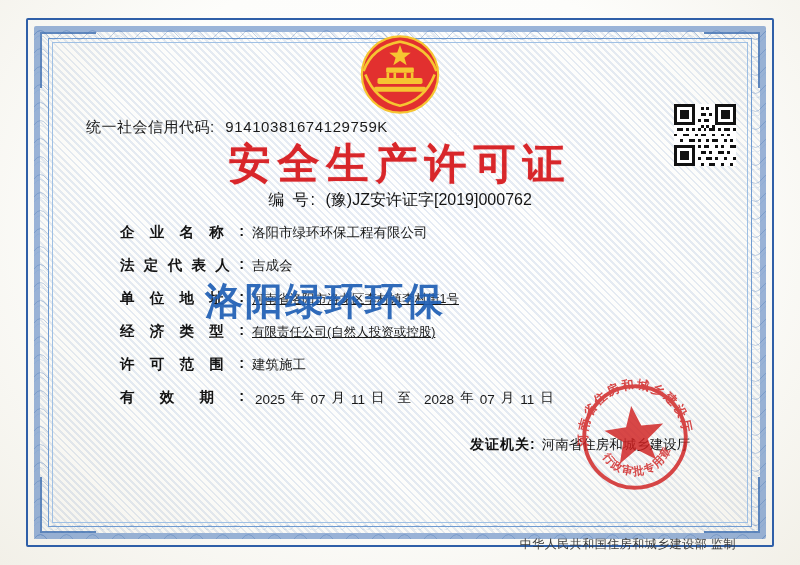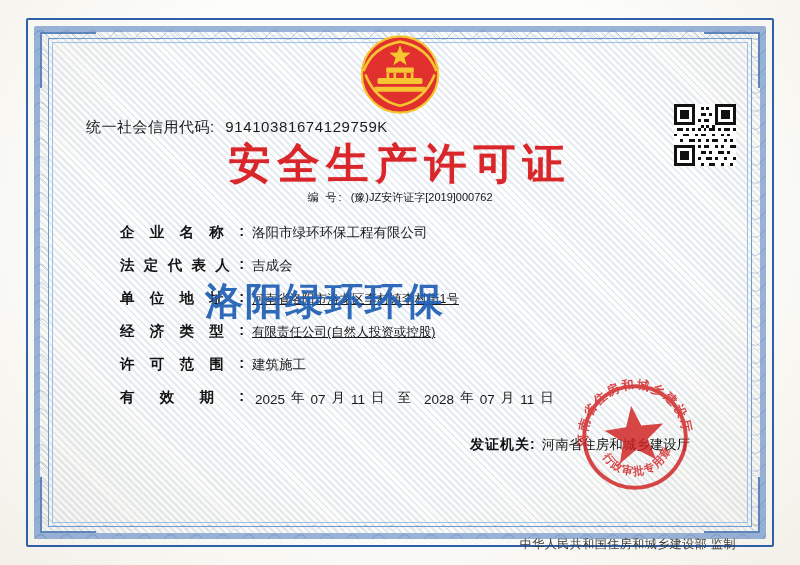--- a/index.html
+++ b/index.html
@@ -113,21 +113,21 @@
     color: #d8262a;
     text-shadow: 0 0 1px rgba(216,38,42,.6);
   }
 
   
   .cert-no {
     position: absolute;
     left: 0; right: 0;
     top: 190px;
     text-align: center;
-    font-size: 11px;
+    font-size: 16px;
     color: #151515;
   }
   .cert-no .lbl { letter-spacing: 2px; margin-right: 4px; }
 
   
   .fields {
     position: absolute;
     left: 120px;
     top: 212px;
     width: 560px;

